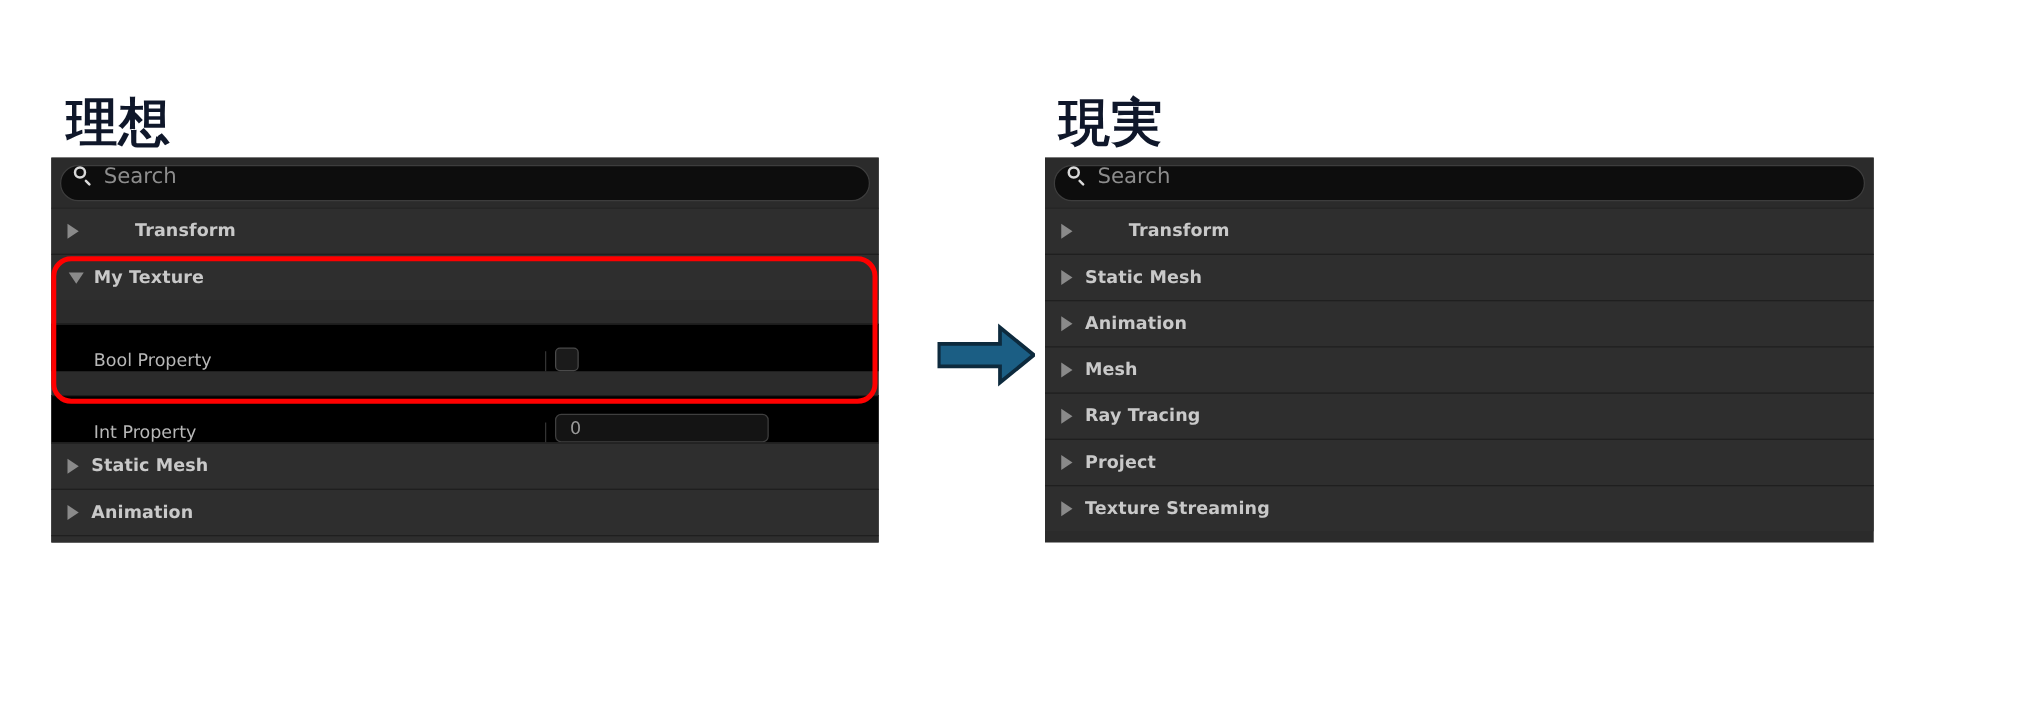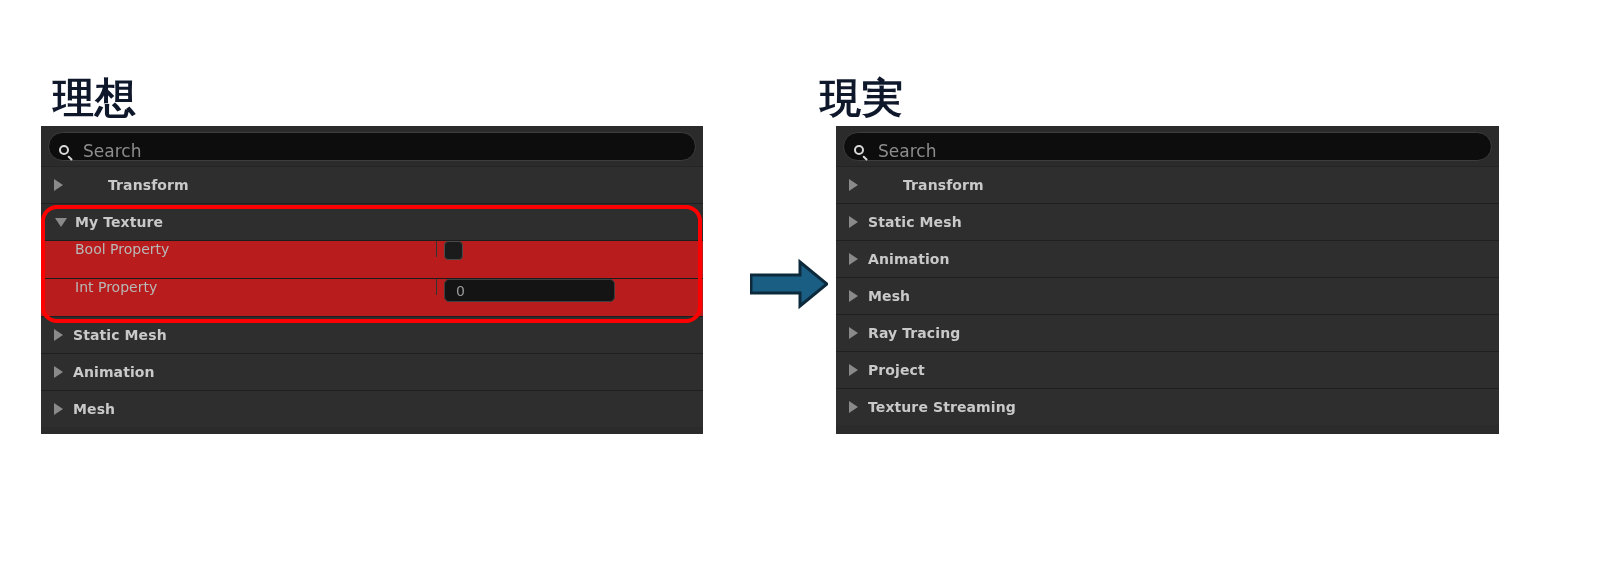--- a/index.html
+++ b/index.html
@@ -20,21 +20,21 @@
     position: absolute;
     font-family: Liberation Sans, sans-serif;
     font-weight: bold;
     font-size: 41px;
     line-height: 1;
     color: #0f172a;
     letter-spacing: 1px;
     white-space: nowrap;
   }
   #caption-ideal  { left: 53px;  top: 78px; }
-  #caption-reality{ left: 820px; top: 78px; }
+  #caption-reality{ left: 847px; top: 78px; }
 
   
   .panel {
     position: absolute;
     background: #2b2b2b;
     overflow: hidden;
   }
   #panel-ideal {
     left: 41px;  top: 126px;
     width: 662px; height: 308px;
@@ -53,21 +53,21 @@
     padding: 0 7px;
     box-sizing: border-box;
   }
   .search-pill {
     flex: 1;
     height: 29px;
     background: #0d0d0d;
     border: 1px solid #3d3d3d;
     border-radius: 15px;
     display: flex;
-    align-items: flex-end;
+    align-items: flex-start;
     padding: 0 10px;
     box-sizing: border-box;
   }
   .search-icon {
     width: 15px; height: 15px;
     flex: 0 0 15px;
     margin-right: 9px;
     position: relative;
   }
   .search-icon .lens {
@@ -130,25 +130,26 @@
     font-size: 14px;
     font-weight: bold;
     font-family: "DejaVu Sans", sans-serif;
     letter-spacing: .1px;
     white-space: nowrap;
   }
 
   
   .prop-row {
     height: 38px;
-    background: #b91c1c;
+    background: #000000;
     border-top: 1px solid #1c1c1c;
     display: flex;
-    align-items: flex-start;
-    box-sizing: border-box;
+    align-items: flex-end;
+    box-sizing: border-box;
+    margin-top: 19px;
   }
   .prop-name {
     width: 396px;
     flex: 0 0 396px;
     display: flex;
     align-items: center;
     padding-left: 34px;
     box-sizing: border-box;
     border-right: 1px solid #333333;
   }

